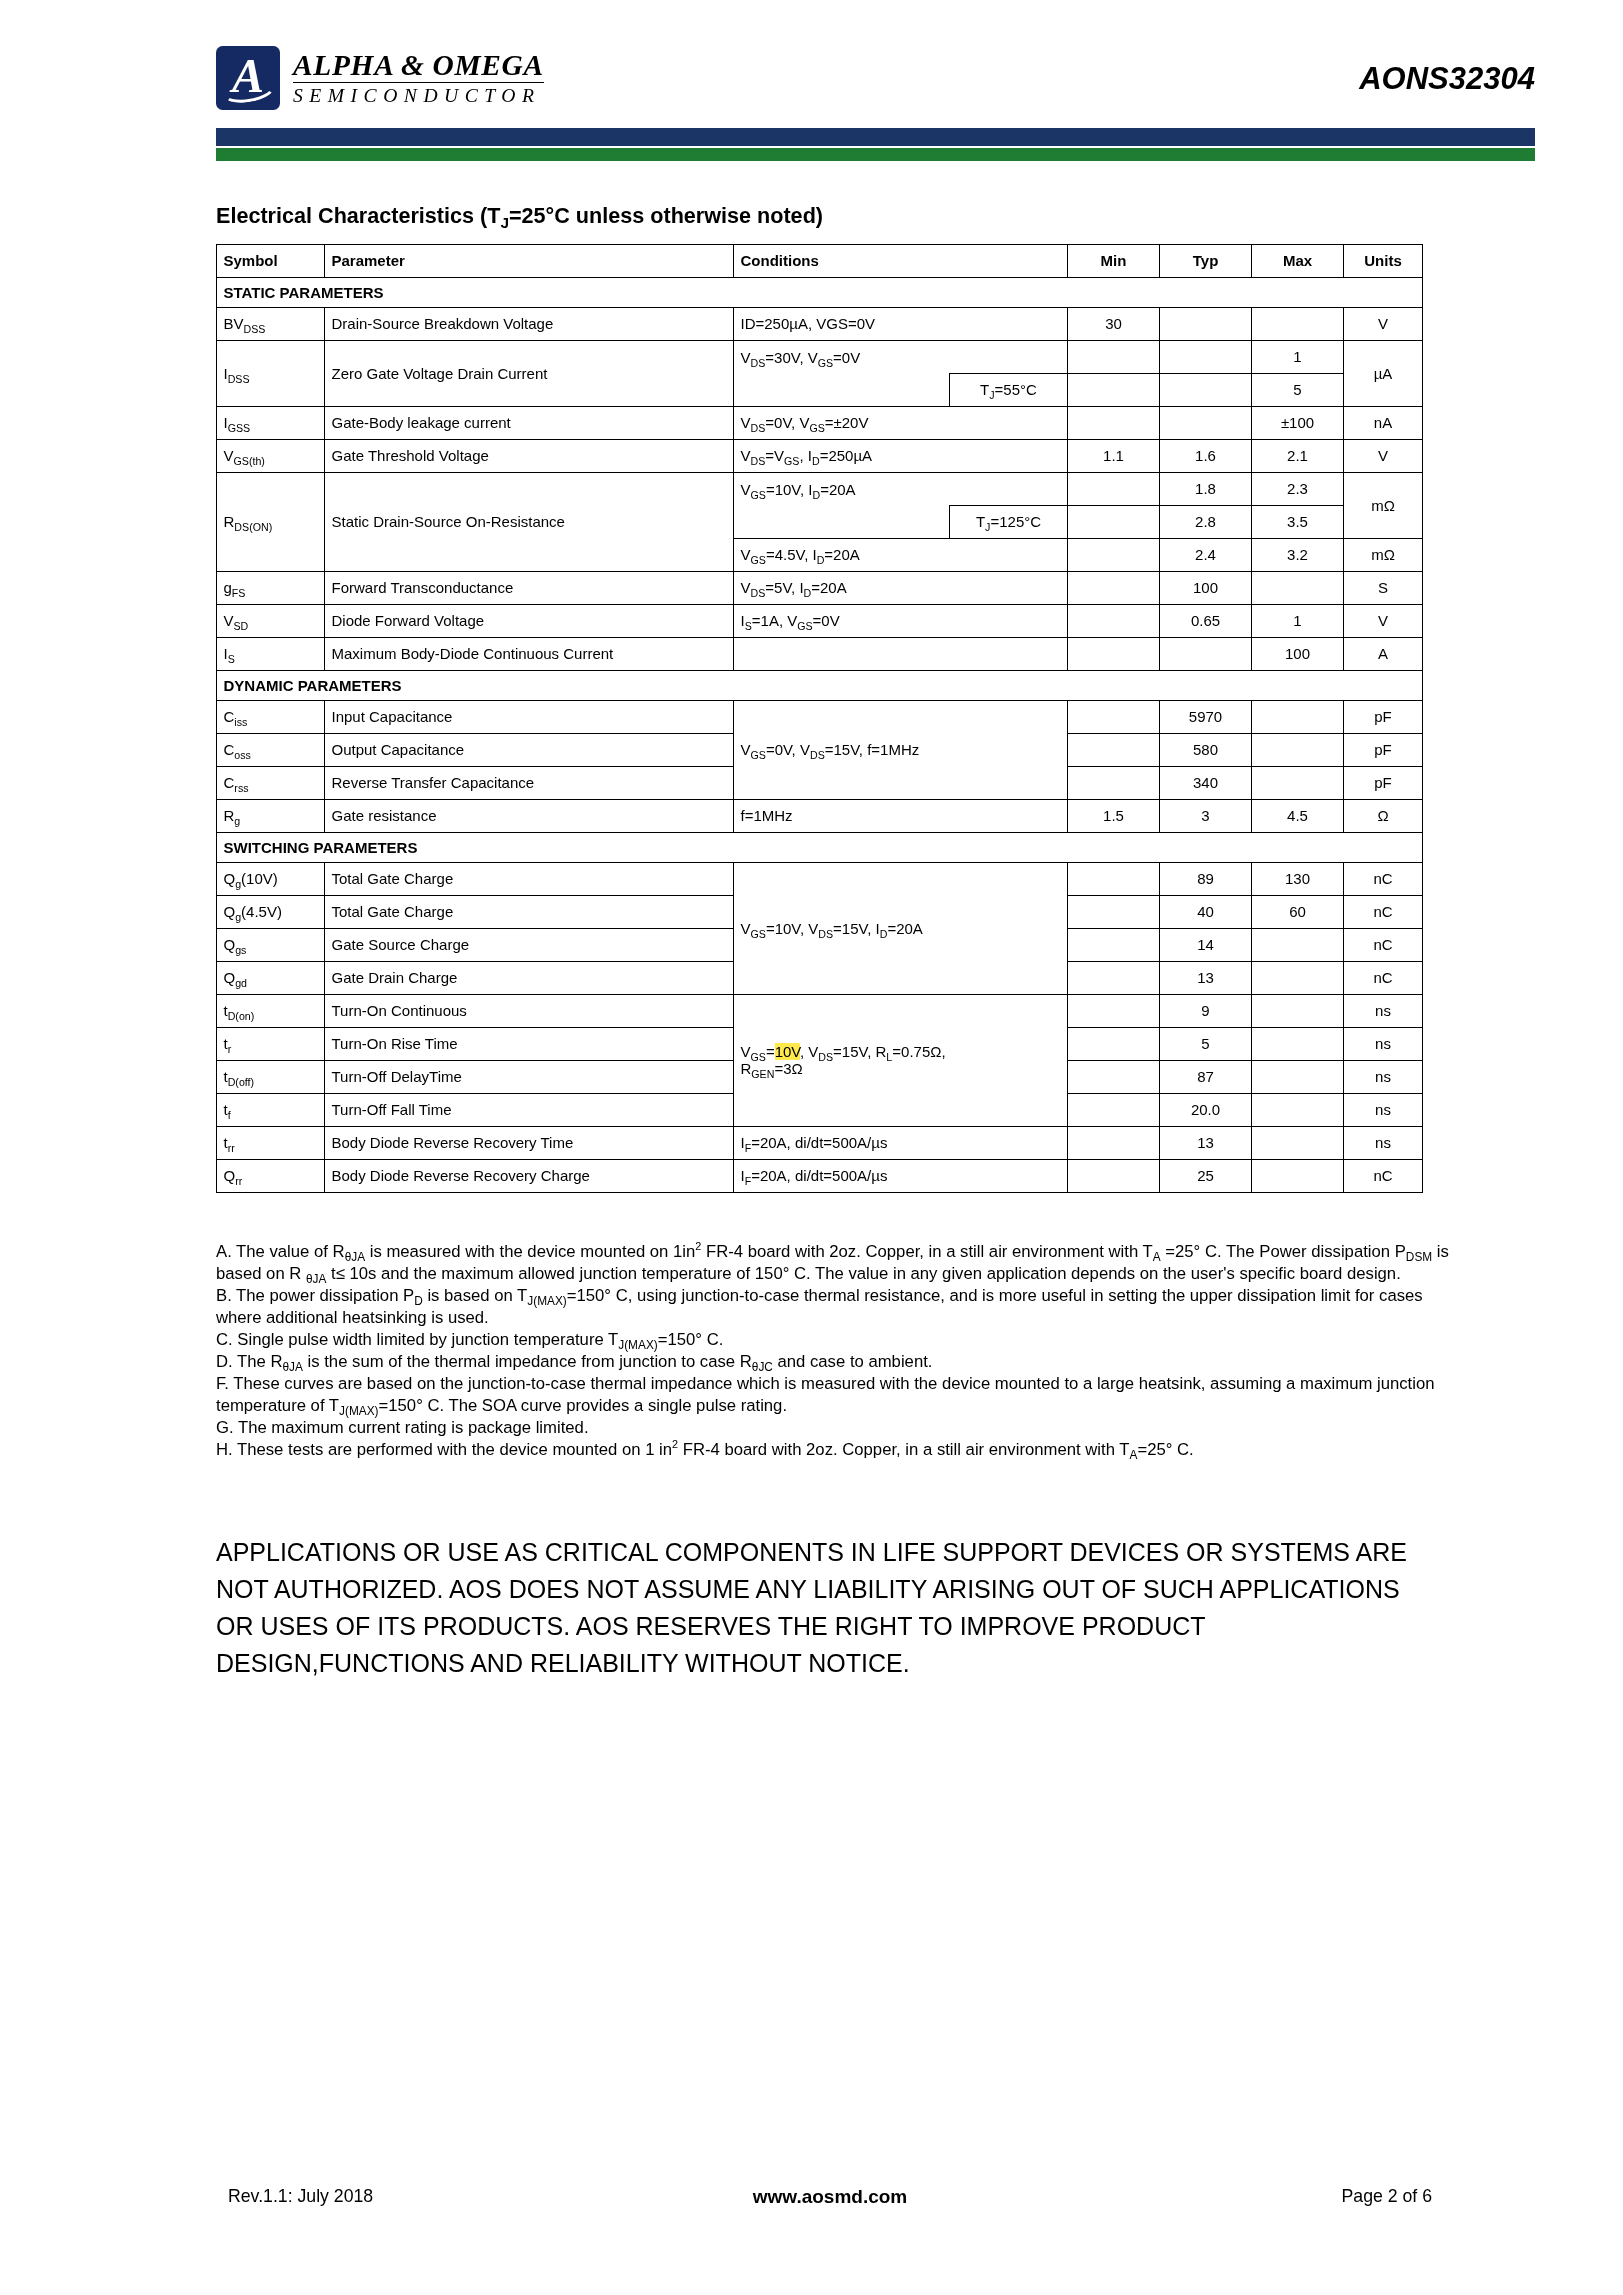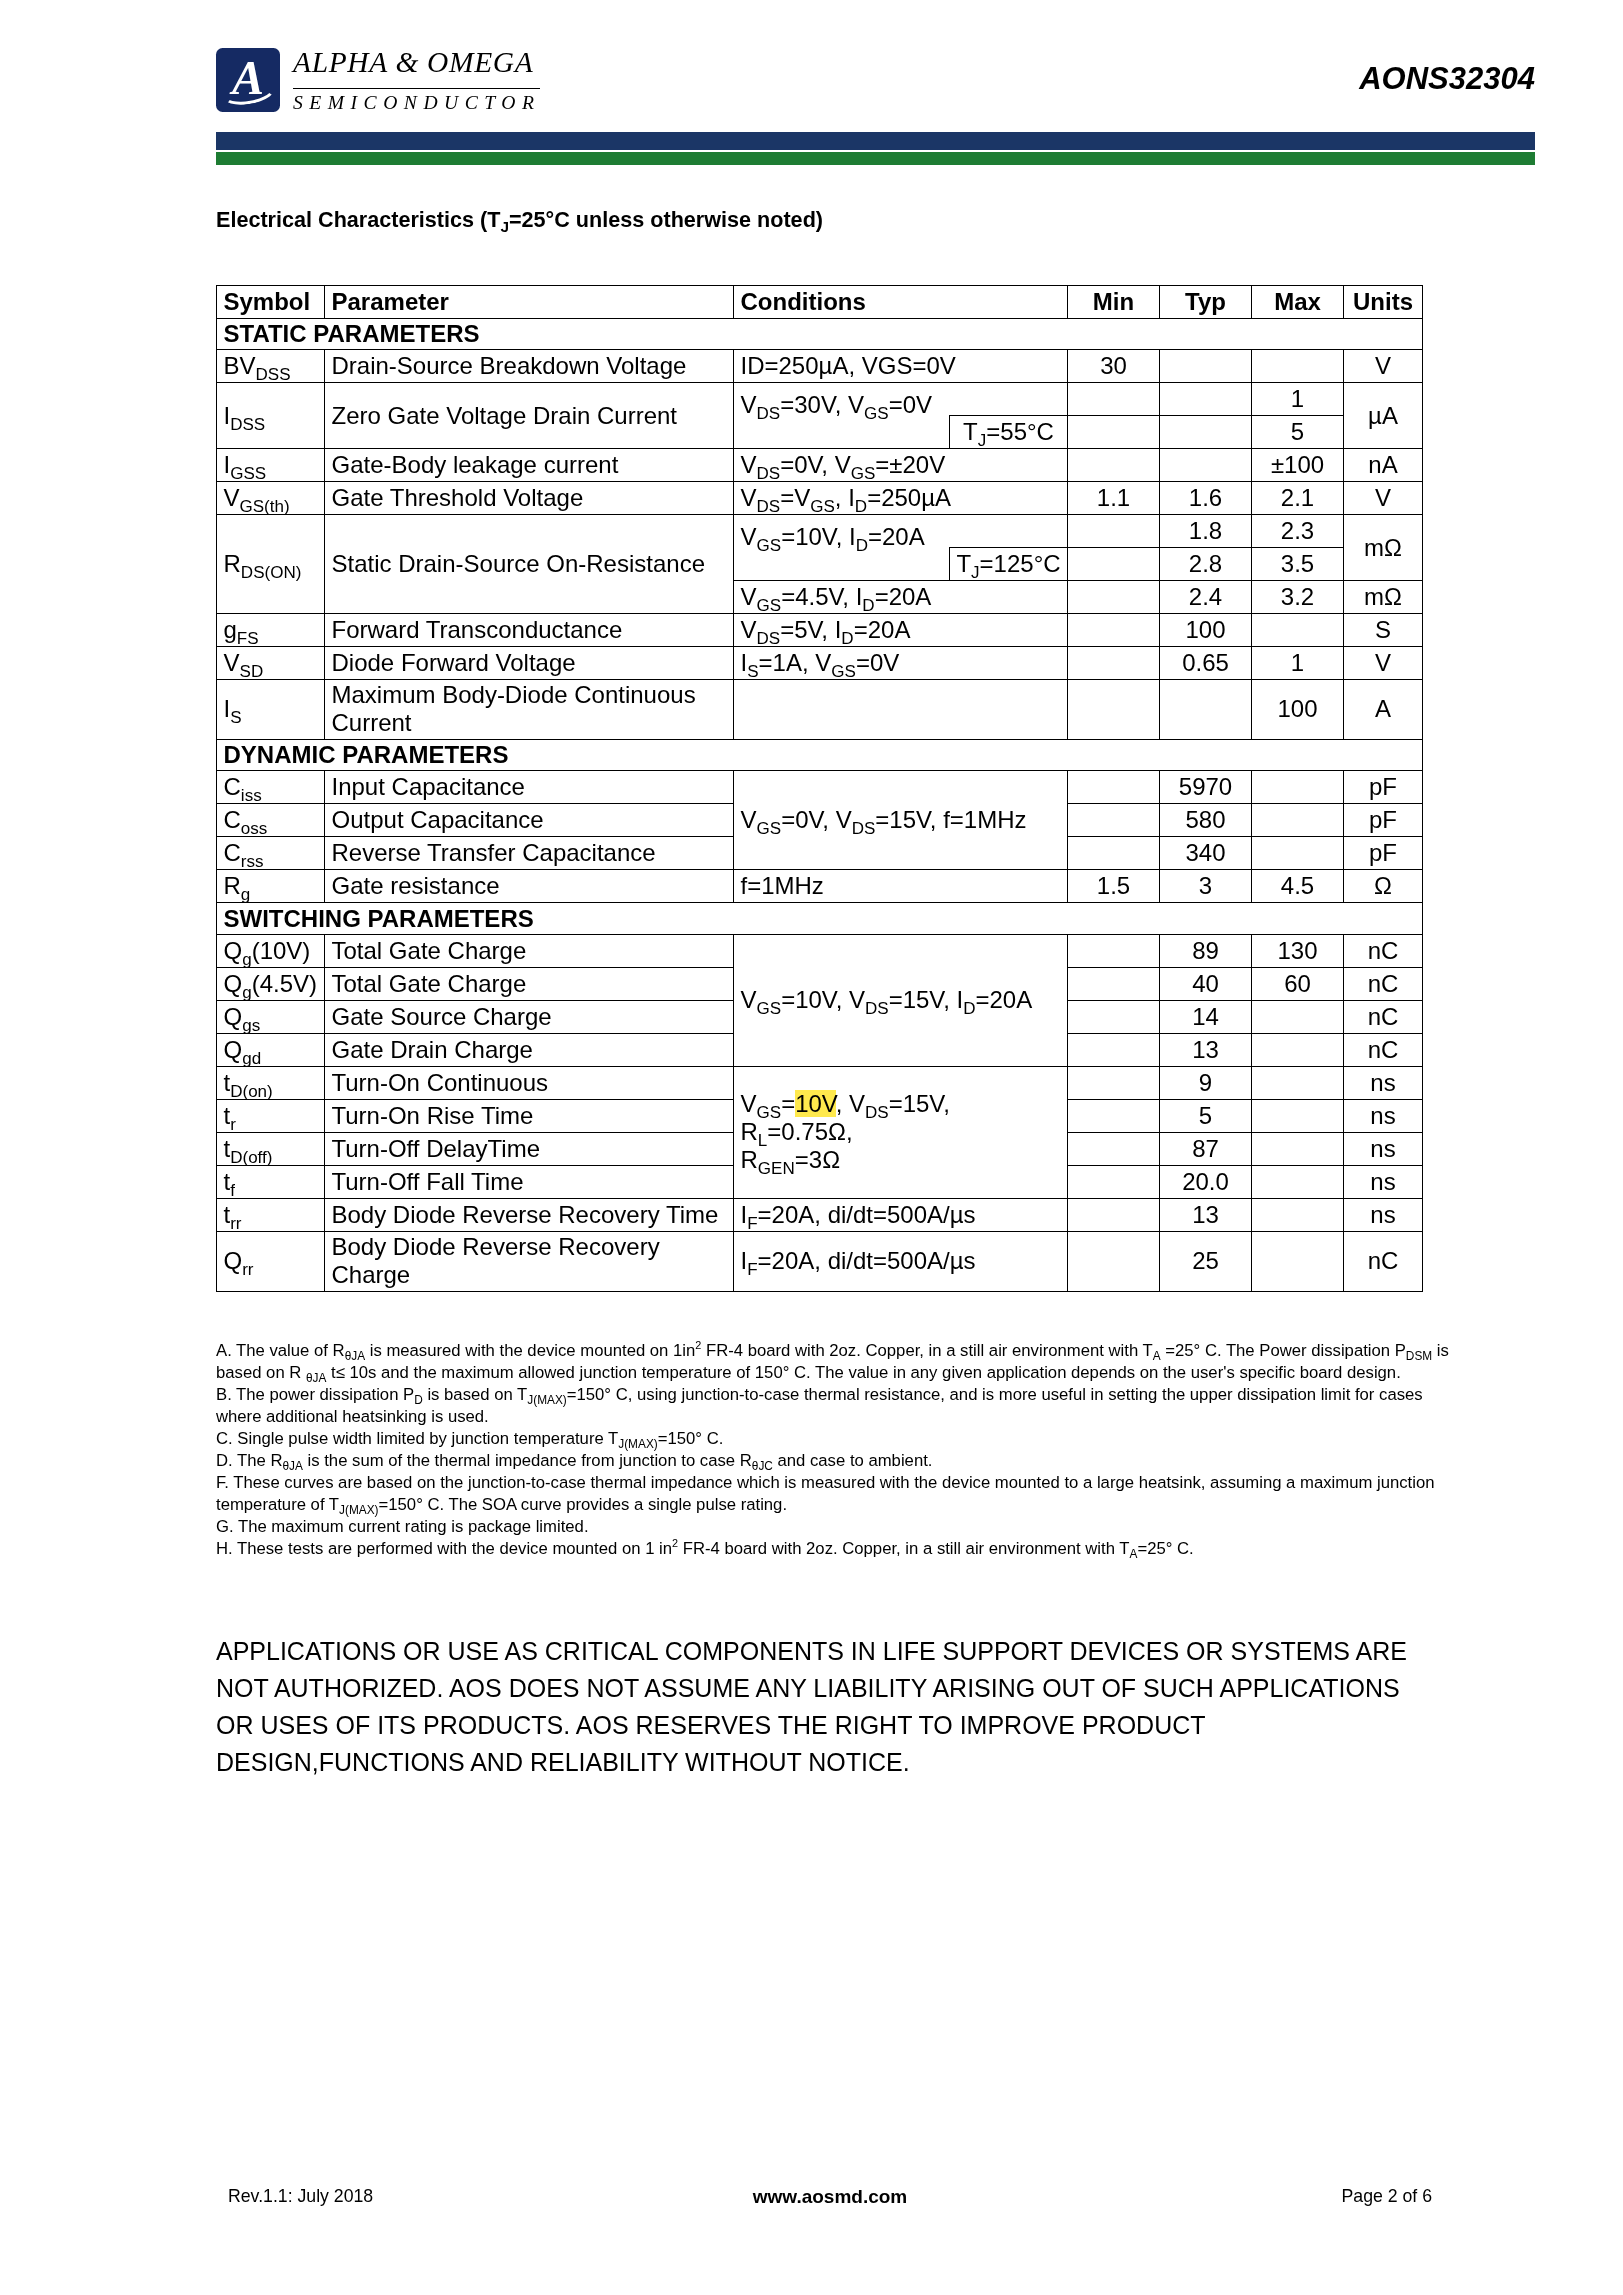--- a/index.html
+++ b/index.html
@@ -12,35 +12,35 @@
 
   
   .header{display:flex;justify-content:space-between;align-items:flex-start;margin-top:46px}
   .brand{display:flex;align-items:center;gap:13px}
   .logo-box{width:64px;height:64px;background:#152a63;border-radius:6.5px;position:relative;flex:0 0 auto}
   .logo-a{position:absolute;left:0;right:0;top:0;text-align:center;color:#fff;
     font-family:"Liberation Serif",serif;font-style:italic;font-weight:bold;font-size:48px;line-height:60px}
   .logo-swoosh{position:absolute;left:4.6px;bottom:7.9px;width:55px;height:26px;
     border:3.9px solid transparent;border-bottom:3.9px solid #fff;border-radius:50%;transform:rotate(-10deg)}
   .brand-text{display:flex;flex-direction:column}
-  .brand-line1{font-family:"Liberation Serif",serif;font-style:italic;font-weight:normal;font-size:29.4px;
-    letter-spacing:0.7px;border-bottom:1.3px solid #000;padding-bottom:9px}
+  .brand-line1{font-family:"Liberation Serif",serif;font-style:italic;font-weight:bold;font-size:29.4px;
+    letter-spacing:0.7px;border-bottom:1.3px solid #000;padding-bottom:0}
   .brand-line2{font-family:"Liberation Serif",serif;font-style:italic;font-size:19.6px;letter-spacing:6.5px;margin-top:2.6px}
   .part-number{font-style:italic;font-weight:bold;font-size:31px;margin-top:15px}
 
   
   .bar{width:100%}
   .bar.navy{height:17.7px;background:#1b3666;margin-top:18.3px}
   .bar.green{height:13px;background:#1e7c33;margin-top:2px}
 
   
   .title{font-size:21.6px;font-weight:bold;margin:42px 0 0 0}
 
   
-  table.spec{border-collapse:collapse;table-layout:fixed;width:1204px;margin-top:52px;font-size:24px}
+  table.spec{border-collapse:collapse;table-layout:fixed;width:1204px;margin-top:15px;font-size:15px}
   .spec th,.spec td{border:1.3px solid #000;padding:1.3px 6.5px;height:33px;vertical-align:middle;overflow:hidden}
   .spec th{font-weight:bold;text-align:center}
   .spec .al{text-align:left}
   .spec td{text-align:left}
   .spec td.c{text-align:center;padding:1.3px 2.6px}
   .spec tr.section td{font-weight:bold;height:30px}
   .spec td.vtop{vertical-align:top;padding-top:8px}
   .spec td.nbr{border-right:none}
   .spec td.nbl{border-left:none}
   sub{font-size:71%;line-height:0}

